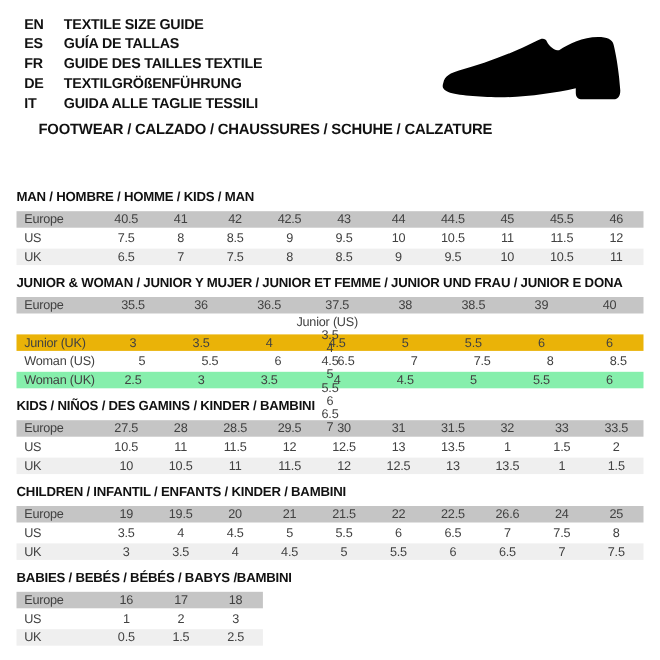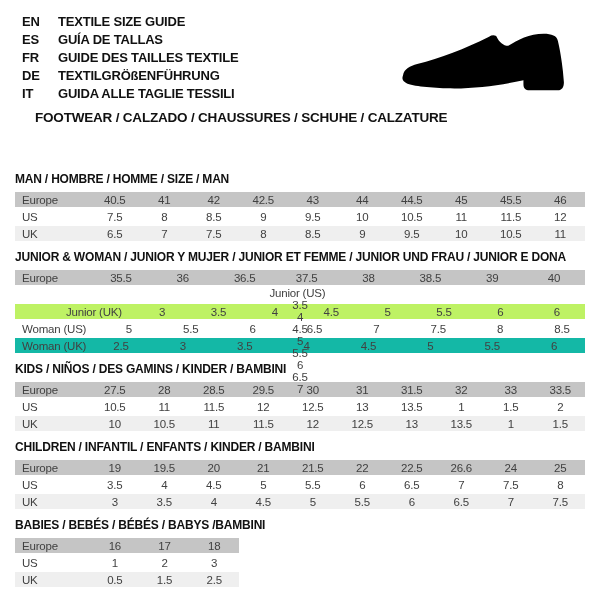--- a/index.html
+++ b/index.html
@@ -137,21 +137,21 @@
       C124,57 122,55 122,51
       L122,47
       C100,52 70,56 46,55
       C28,54 10,53 5,49
       C2,47 2,45 3,42 Z"></path>
   </svg>
 </div>
 
 <div class="tables">
     <div class="table-block">
-      <div class="table-title">MAN / HOMBRE / HOMME / SIZE / MAN</div>
+      <div class="table-title">MAN / HOMBRE / HOMME / KIDS / MAN</div>
       <div class="size-table">
         <div class="t-row hdr" style="background: rgb(197, 197, 197); color: rgb(65, 65, 65);">
           <span class="row-label">Europe</span>
           <span class="size-cell">40.5</span>
           <span class="size-cell">41</span>
           <span class="size-cell">42</span>
           <span class="size-cell">42.5</span>
           <span class="size-cell">43</span>
           <span class="size-cell">44</span>
           <span class="size-cell">44.5</span>
@@ -205,21 +205,21 @@
           <span class="row-label">Junior (US)</span>
           <span class="size-cell">3.5</span>
           <span class="size-cell">4</span>
           <span class="size-cell">4.5</span>
           <span class="size-cell">5</span>
           <span class="size-cell">5.5</span>
           <span class="size-cell">6</span>
           <span class="size-cell">6.5</span>
           <span class="size-cell">7</span>
         </div>
-        <div class="t-row alt" style="background: #bef264; color: rgb(65, 65, 65); padding-left: 44px;">
+        <div class="t-row alt" style="background: #eab308; color: rgb(65, 65, 65);">
           <span class="row-label">Junior (UK)</span>
           <span class="size-cell">3</span>
           <span class="size-cell">3.5</span>
           <span class="size-cell">4</span>
           <span class="size-cell">4.5</span>
           <span class="size-cell">5</span>
           <span class="size-cell">5.5</span>
           <span class="size-cell">6</span>
           <span class="size-cell">6</span>
         </div>
@@ -227,21 +227,21 @@
           <span class="row-label">Woman (US)</span>
           <span class="size-cell">5</span>
           <span class="size-cell">5.5</span>
           <span class="size-cell">6</span>
           <span class="size-cell">6.5</span>
           <span class="size-cell">7</span>
           <span class="size-cell">7.5</span>
           <span class="size-cell">8</span>
           <span class="size-cell">8.5</span>
         </div>
-        <div class="t-row alt" style="background: #14b8a6; color: rgb(65, 65, 65);">
+        <div class="t-row alt" style="background: #86efac; color: rgb(65, 65, 65);">
           <span class="row-label">Woman (UK)</span>
           <span class="size-cell">2.5</span>
           <span class="size-cell">3</span>
           <span class="size-cell">3.5</span>
           <span class="size-cell">4</span>
           <span class="size-cell">4.5</span>
           <span class="size-cell">5</span>
           <span class="size-cell">5.5</span>
           <span class="size-cell">6</span>
         </div>

